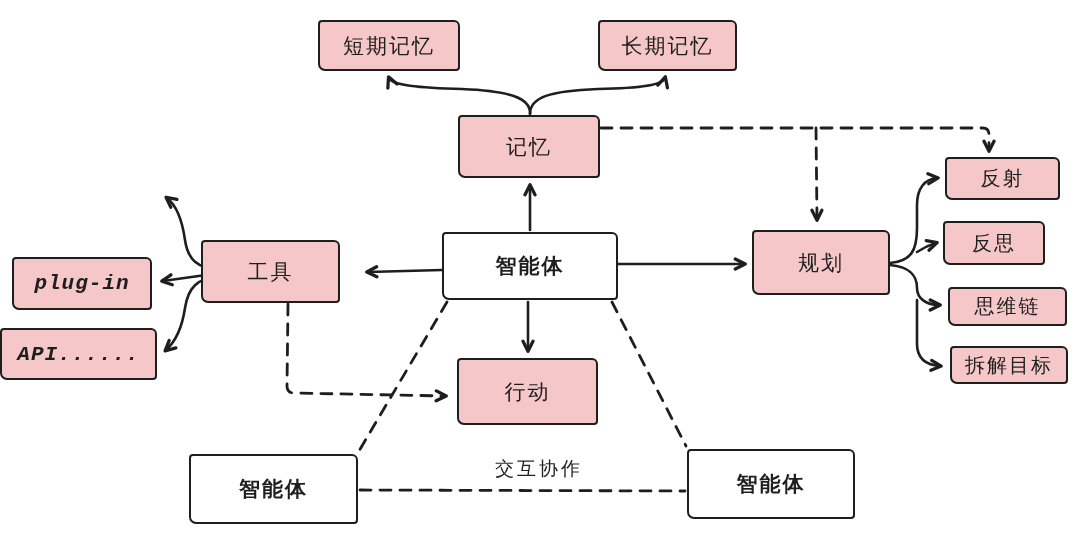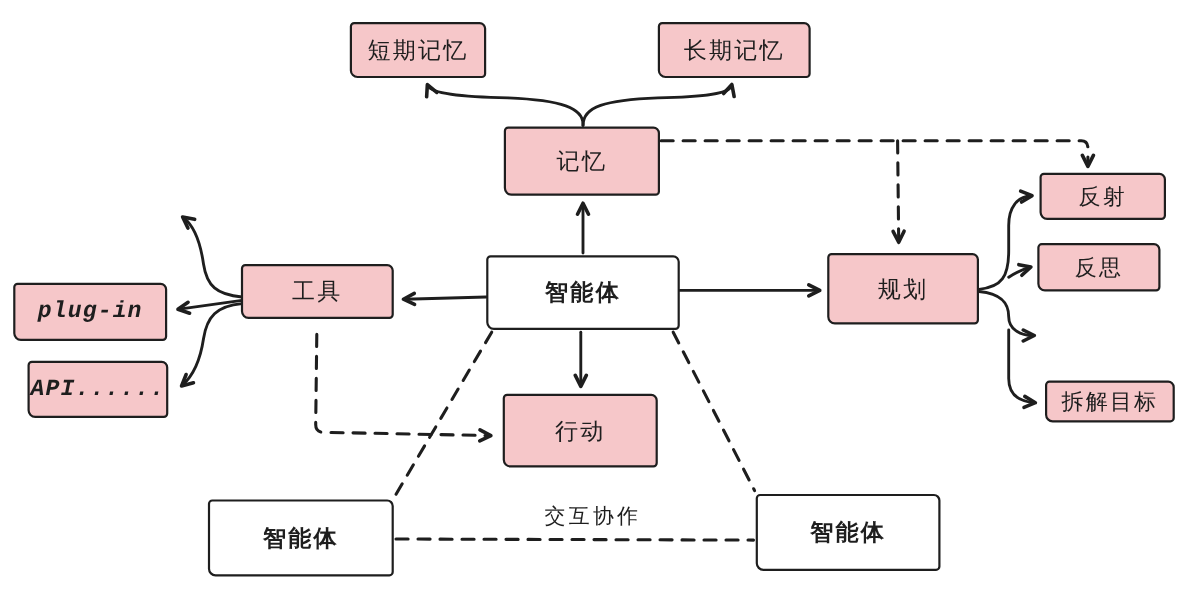--- a/index.html
+++ b/index.html
@@ -81,61 +81,64 @@
     <path d="M 917 300 L 917 344 C 917 359 927 365 940 366" marker-end="url(#arrow)"></path>
 
     <path class="dashed" d="M 601 128 L 983 128 Q 989 128 989 135 L 989 150" marker-end="url(#arrow)"></path>
     <path class="dashed" d="M 816 128 L 817 219" marker-end="url(#arrow)"></path>
     <path class="dashed" d="M 288 304 L 287 386 Q 287 393 294 393 L 445 396" marker-end="url(#arrow)"></path>
     <path class="dashed" d="M 447 302 L 359 451"></path>
     <path class="dashed" d="M 612 302 L 686 446"></path>
     <path class="dashed" d="M 360 490 L 685 491"></path>
   </svg>
 
-  <div class="node" style="left:318px;top:20px;width:124px;height:51px">
+  <div class="node" style="left:318px;top:20px;width:142px;height:51px">
     <span>短期记忆</span>
   </div>
 
   <div class="node" style="left:458px;top:115px;width:142px;height:63px">
     <span>记忆</span>
   </div>
 
   <div class="node" style="left:598px;top:20px;width:139px;height:51px">
     <span>长期记忆</span>
   </div>
 
 
   <div class="node" style="left:12px;top:257px;width:140px;height:53px">
     <span class="latin">plug-in</span>
   </div>
 
-  <div class="node" style="left:25px;top:328px;width:128px;height:52px">
+  <div class="node" style="left:0;top:328px;width:157px;height:52px">
     <span class="latin">API......</span>
   </div>
 
-  <div class="node" style="left:219px;top:240px;width:139px;height:50px">
+  <div class="node" style="left:201px;top:240px;width:139px;height:63px">
     <span>工具</span>
   </div>
 
   <div class="node white" style="left:442px;top:232px;width:176px;height:68px">
     <span>智能体</span>
   </div>
 
   <div class="node" style="left:752px;top:230px;width:138px;height:65px">
     <span>规划</span>
   </div>
 
   <div class="node small" style="left:945px;top:157px;width:115px;height:43px">
     <span>反射</span>
   </div>
 
-  <div class="node small" style="left:943px;top:221px;width:112px;height:44px">
+  <div class="node small" style="left:943px;top:221px;width:102px;height:44px">
     <span>反思</span>
   </div>
 
+  <div class="node small" style="left:948px;top:287px;width:119px;height:39px">
+    <span>思维链</span>
+  </div>
 
   <div class="node small" style="left:950px;top:346px;width:118px;height:38px">
     <span>拆解目标</span>
   </div>
 
   <div class="node" style="left:457px;top:358px;width:141px;height:67px">
     <span>行动</span>
   </div>
 
   <div class="node white" style="left:189px;top:454px;width:169px;height:70px">

